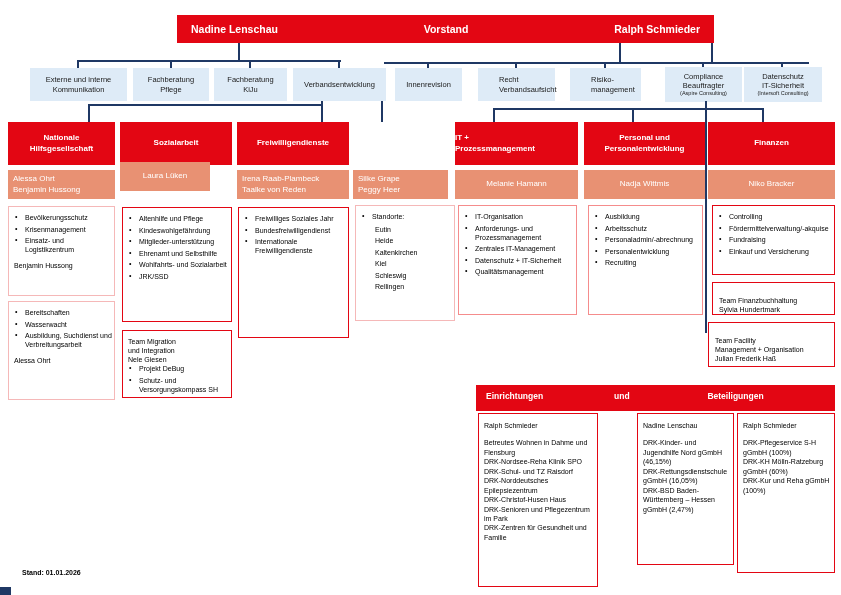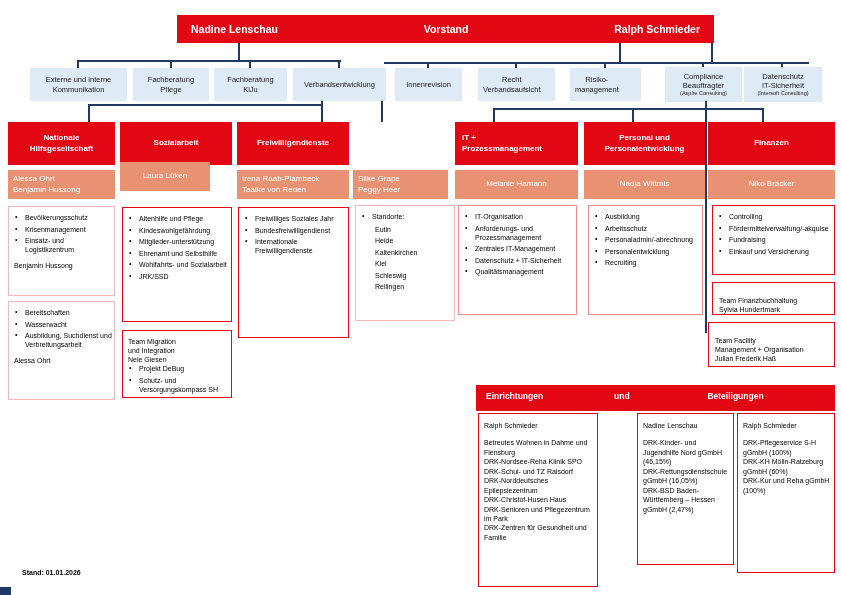--- a/index.html
+++ b/index.html
@@ -15,26 +15,26 @@
   #page{position:relative;width:841px;height:595px;background:#fff;overflow:hidden;}
   .abs{position:absolute;box-sizing:border-box;}
   .pre{white-space:pre-line;}
   .line{position:absolute;background:var(--navy);}
   
   .topbar{background:var(--red);color:#fff;font-weight:bold;font-size:10.5px;
           display:flex;align-items:center;justify-content:space-between;padding:0 14px;}
   
   .staff{background:var(--lblue);color:#1a1a1a;font-size:7.5px;line-height:1.25;
          display:flex;flex-direction:column;align-items:center;justify-content:center;text-align:center;}
-  .staff.la{align-items:flex-start;text-align:center;padding-left:5px;}
+  .staff.la{align-items:flex-start;text-align:left;padding-left:21px;}
   .staff .sub{font-size:5.5px;}
   
   .dept{background:var(--red);color:#fff;font-weight:bold;font-size:8px;line-height:1.35;
         display:flex;align-items:center;justify-content:center;text-align:center;}
-  .dept.la{justify-content:flex-start;text-align:left;padding-left:7px;}
+  .dept.la{justify-content:flex-start;text-align:left;}
   
   .lead{background:var(--salmon);color:#fff;font-size:8px;line-height:1.3;
         display:flex;align-items:center;justify-content:center;text-align:center;}
   .lead.la{justify-content:flex-start;text-align:left;padding-left:5px;}
   
   .detail{background:#fff;border:1px solid var(--pink);color:#000;font-size:7px;line-height:1.3;
           padding:6px 2px 2px 3px;}
   .detail.bred{border:1px solid var(--red);}
   .detail.bred2{border:1.5px solid var(--red);}
   .detail.bsoft{border:1.5px solid var(--softred);}

